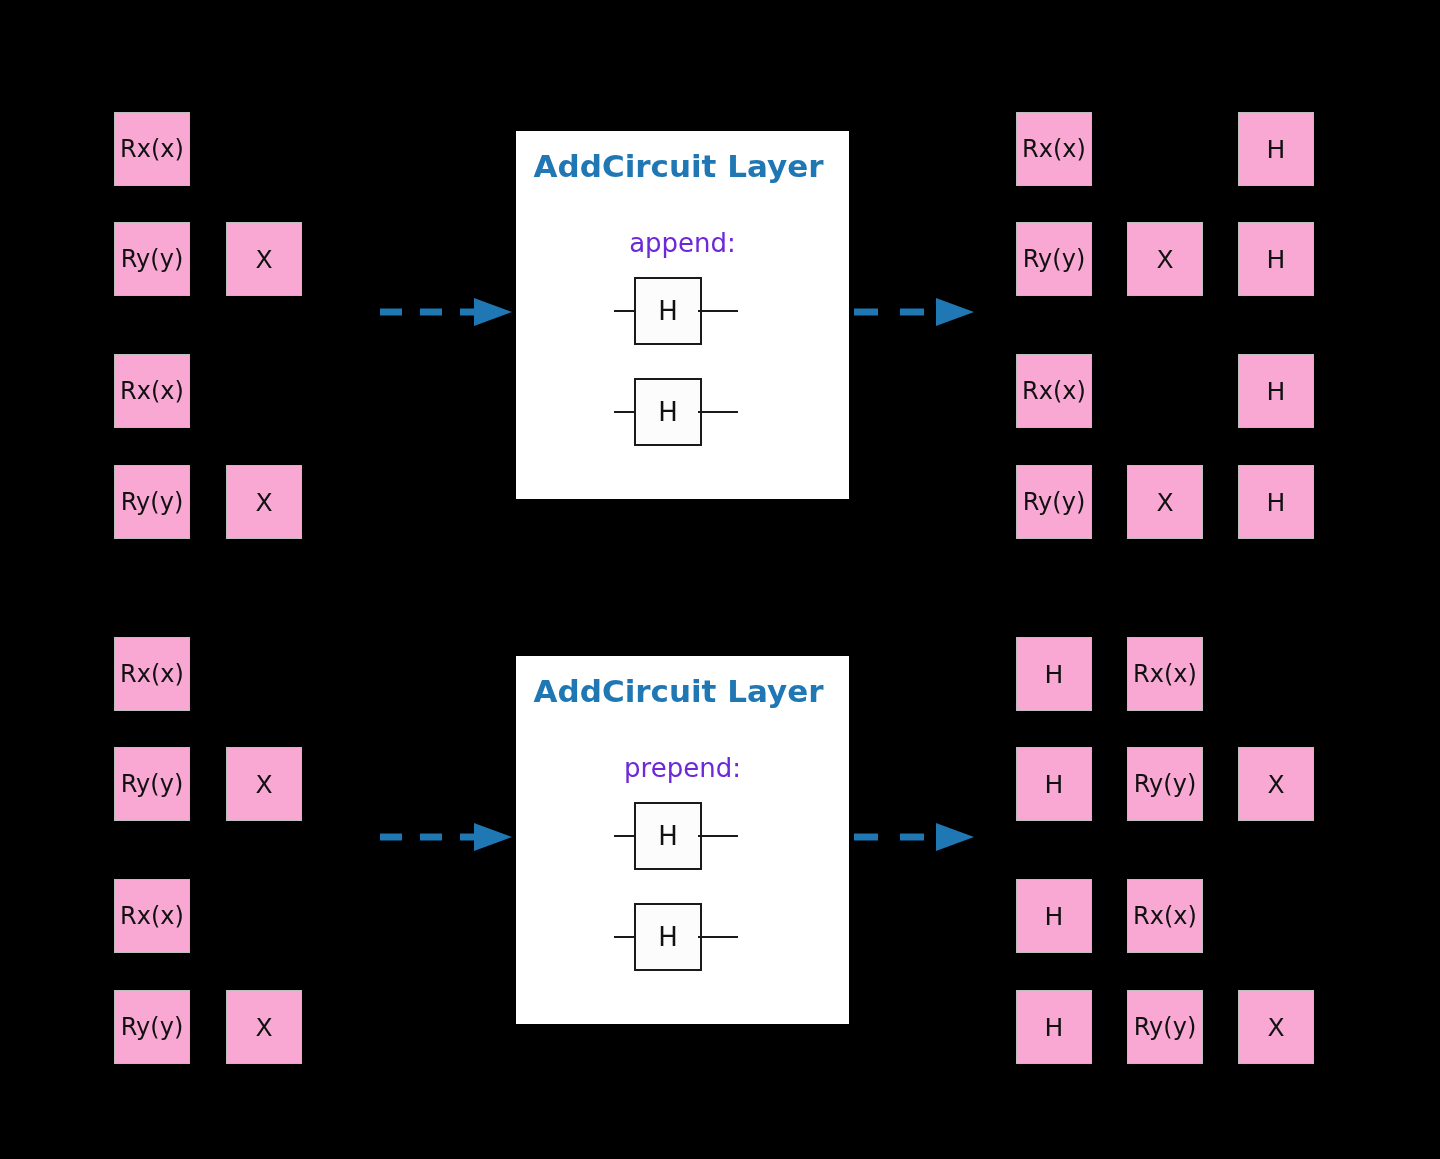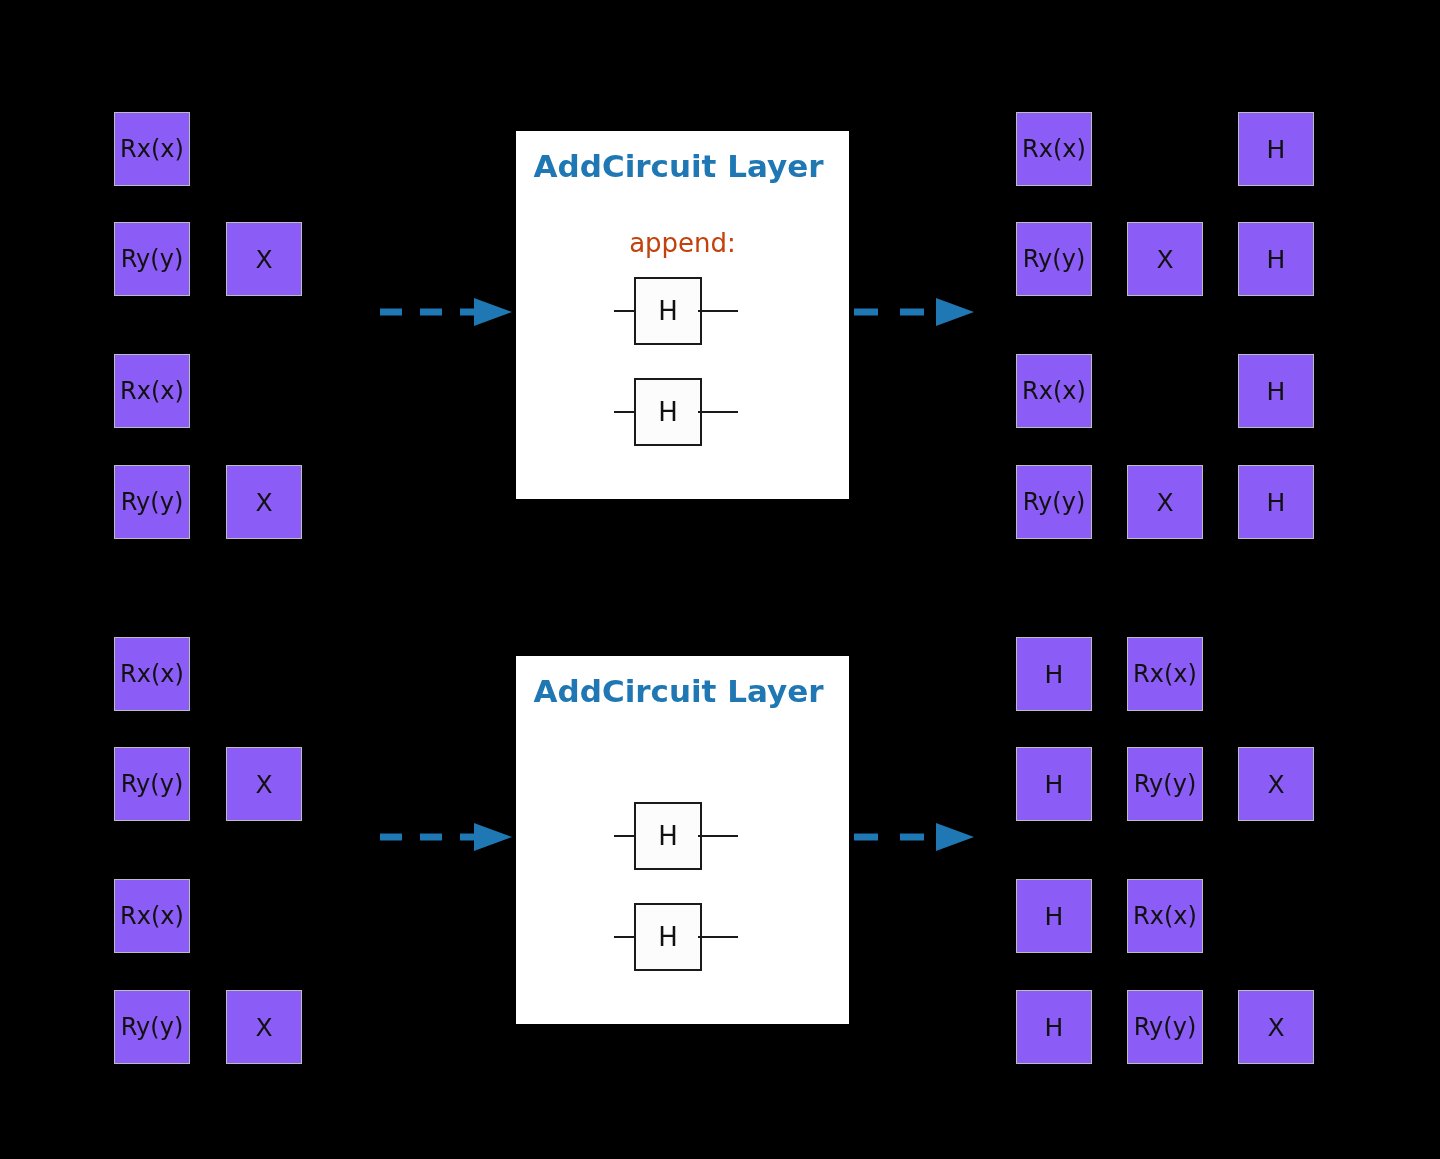--- a/index.html
+++ b/index.html
@@ -14,21 +14,21 @@
     background: #000000;
     overflow: hidden;
     font-family: "DejaVu Sans", sans-serif;
   }
 
   
   .gate {
     position: absolute;
     width: 76px;
     height: 74px;
-    background: #8b5cf6;
+    background: #f9a8d4;
     border: 1px solid #bdbdbd;
     box-sizing: border-box;
     display: flex;
     align-items: center;
     justify-content: center;
     color: #111111;
     font-size: 25px;
     font-family: "DejaVu Sans", sans-serif;
     line-height: 1;
     letter-spacing: 0px;
@@ -50,21 +50,21 @@
     font-weight: bold;
     font-size: 31px;
     font-family: "DejaVu Sans", sans-serif;
     white-space: nowrap;
   }
   .panel-sub {
     position: absolute;
     left: 0;
     right: 0;
     text-align: center;
-    color: #c2410c;
+    color: #6d28d9;
     font-size: 26px;
     font-family: "DejaVu Sans", sans-serif;
     white-space: nowrap;
   }
 
   
   .mini-wire {
     position: absolute;
     height: 2px;
     background: #1a1a1a;
@@ -168,20 +168,21 @@
 
   <div class="arrow" style="left:378px; top:817px; width:140px;">
     <svg width="140" height="40" viewBox="0 0 140 40">
       <line x1="2" y1="20" x2="100" y2="20" stroke="#1f77b4" stroke-width="7" stroke-dasharray="22,18"></line>
       <polygon points="96,6 134,20 96,34" fill="#1f77b4"></polygon>
     </svg>
   </div>
 
   <div class="panel" style="left:516px; top:656px; width:333px; height:368px;">
     <div class="panel-title" style="top:17px;">AddCircuit Layer</div>
+    <div class="panel-sub" style="top:97px;">prepend:</div>
 
     <div>
       <div class="mini-wire" style="left:98px; top:179px; width:40px;"></div>
       <div class="mini-gate" style="left:118px; top:146px;">H</div>
       <div class="mini-wire" style="left:182px; top:179px; width:40px;"></div>
     </div>
 
     <div>
       <div class="mini-wire" style="left:98px; top:280px; width:40px;"></div>
       <div class="mini-gate" style="left:118px; top:247px;">H</div>

